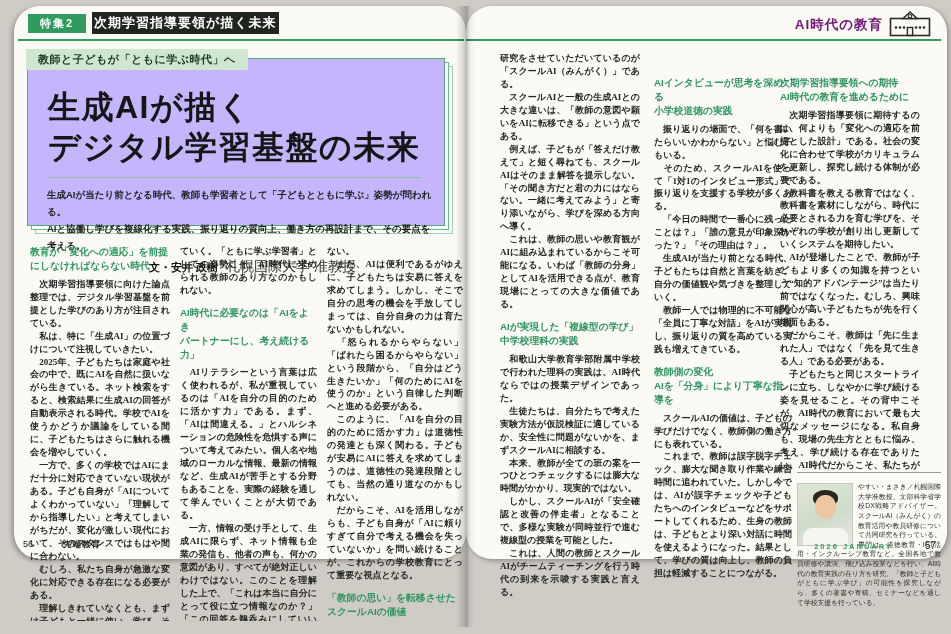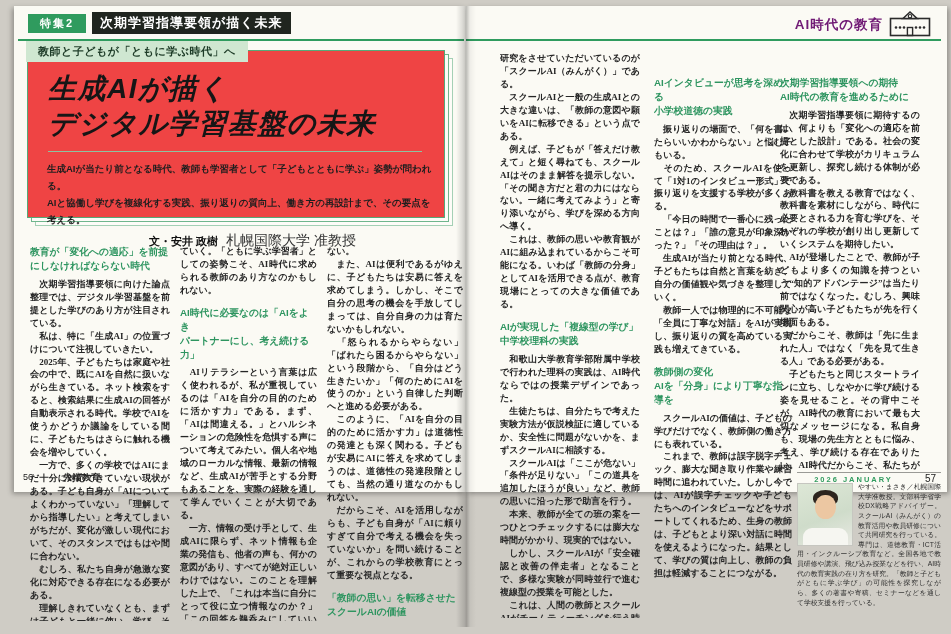--- a/index.html
+++ b/index.html
@@ -2,47 +2,47 @@
 <html lang="ja"><head>
 <meta charset="utf-8">
 <style>
   html,body{margin:0;padding:0;}
   body{
     width:951px;height:634px;position:relative;overflow:hidden;
     background:#cfccc5;
     font-family:"Liberation Sans",sans-serif;
     -webkit-font-smoothing:antialiased;
   }
-  .page{position:absolute;top:6px;height:486px;background:#fbfaf4;}
+  .page{position:absolute;top:6px;height:553px;background:#fbfaf4;border-radius:26px;}
   .page-left{left:14px;width:452px;box-shadow:-2px 2px 5px rgba(0,0,0,.3);}
   .page-right{left:466px;width:481px;box-shadow:2px 2px 5px rgba(0,0,0,.3);}
   .spine{position:absolute;left:456px;top:6px;width:20px;height:621px;z-index:6;
     background:linear-gradient(90deg,rgba(0,0,0,0) 0%,rgba(0,0,0,.16) 42%,rgba(0,0,0,.24) 52%,rgba(0,0,0,.05) 70%,rgba(0,0,0,0) 100%);}
 
   
   .feature-badge{position:absolute;left:14px;top:8px;width:58px;height:19px;background:#2f9b5e;
     color:#fff;font-weight:bold;font-size:11px;letter-spacing:2px;
     display:flex;align-items:center;justify-content:center;}
   .feature-banner{position:absolute;left:78px;top:6px;height:22px;background:#20251f;color:#fff;
-    font-weight:bold;font-size:13px;letter-spacing:1px;padding:0 8px;
+    font-weight:bold;font-size:13px;letter-spacing:1px;padding:0 2px;
     display:flex;align-items:center;}
   .rule{position:absolute;top:33px;height:2px;background:#2f9b5e;}
   .page-left .rule{left:4px;right:2px;}
   .page-right .rule{left:0;right:6px;}
   .mag-section-title{position:absolute;top:10px;right:64px;font-size:13.5px;font-weight:bold;color:#701a75;letter-spacing:1px;}
   .school-icon{position:absolute;top:4px;right:16px;width:42px;height:27px;}
 
   
-  .title-box{position:absolute;left:13px;top:44px;width:416px;height:166px;
-    background:#ef4444;border:1.5px solid #57a878;
+  .title-box{position:absolute;left:13px;top:52px;width:416px;height:166px;
+    background:#c4b5fd;border:1.5px solid #57a878;
     box-shadow:4px 4px 0 -1px #fdfcf8,4px 4px 0 0 #6fb68d,8px 8px 0 -1px #fdfcf8,8px 8px 0 0 #a4d0b5;}
   .kicker{position:absolute;left:-2px;top:-10px;background:#cfe7d1;color:#1d3b27;
     font-size:11px;font-weight:bold;letter-spacing:.5px;padding:3px 12px;}
-  .article-title{margin:20px 0 0 20px;font-size:28px;line-height:1.26;font-weight:800;
-    color:#161616;letter-spacing:1.5px;font-style:italic;}
+  .article-title{margin:28px 0 0 20px;font-size:32px;line-height:1.26;font-weight:800;
+    color:#161616;letter-spacing:1.5px;}
   .title-divider{margin:9px 22px 0 20px;border-top:1px solid #8cc2a1;}
   .lead{margin:8px 8px 0 19px;font-size:9.5px;font-weight:bold;line-height:1.8;color:#1e1e1e;}
   .byline{margin:4px 88px 0 0;text-align:right;font-size:11px;font-weight:bold;color:#111;}
   .byline .aff{font-size:14px;color:#333;margin-left:8px;font-weight:normal;}
 
   
   .col{position:absolute;font-family:"Liberation Serif",serif;font-size:9px;line-height:1.44;
     color:#262626;overflow:hidden;}
   .col p{margin:0;text-align:justify;font-weight:bold;}
   .col .h{font-family:"Liberation Sans",sans-serif;font-size:9.8px;font-weight:bold;
@@ -151,21 +151,20 @@
 
   <div class="col col-r1">
     <p>研究をさせていただいているのが「スクールAI（みんがく）」である。</p>
     <p>　スクールAIと一般の生成AIとの大きな違いは、「教師の意図や願いをAIに転移できる」という点である。</p>
     <p>　例えば、子どもが「答えだけ教えて」と短く尋ねても、スクールAIはそのまま解答を提示しない。「その聞き方だと君の力にはならない。一緒に考えてみよう」と寄り添いながら、学びを深める方向へ導く。</p>
     <p>　これは、教師の思いや教育観がAIに組み込まれているからこそ可能になる。いわば「教師の分身」としてAIを活用できる点が、教育現場にとっての大きな価値である。</p>
     <p class="h">AIが実現した「複線型の学び」
 中学校理科の実践</p>
     <p>　和歌山大学教育学部附属中学校で行われた理科の実践は、AI時代ならではの授業デザインであった。</p>
     <p>　生徒たちは、自分たちで考えた実験方法が仮説検証に適しているか、安全性に問題がないかを、まずスクールAIに相談する。</p>
-    <p>　スクールAIは「ここが危ない」「条件が足りない」「この道具を追加したほうが良い」など、教師の思いに沿った形で助言を行う。</p>
     <p>　本来、教師が全ての班の案を一つひとつチェックするには膨大な時間がかかり、現実的ではない。</p>
     <p>　しかし、スクールAIが「安全確認と改善の伴走者」となることで、多様な実験が同時並行で進む複線型の授業を可能とした。</p>
     <p>　これは、人間の教師とスクールAIがチームティーチングを行う時代の到来を示唆する実践と言える。</p>
   </div>
 
   <div class="col col-r2">
     <p class="h">AIインタビューが思考を深める
 小学校道徳の実践</p>
     <p>　振り返りの場面で、「何を書いたらいいかわからない」と悩む子もいる。</p>
     <p>　そのため、スクールAIを使って「1対1のインタビュー形式」で振り返りを支援する学校が多くある。</p>

